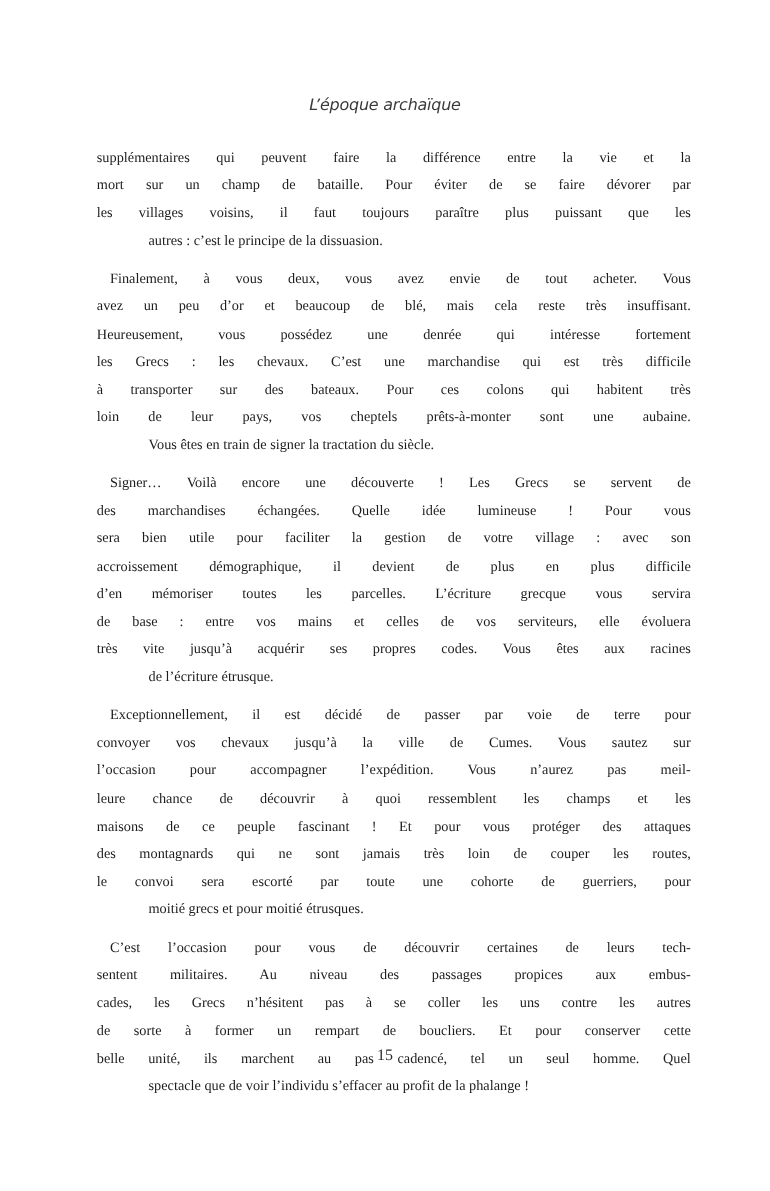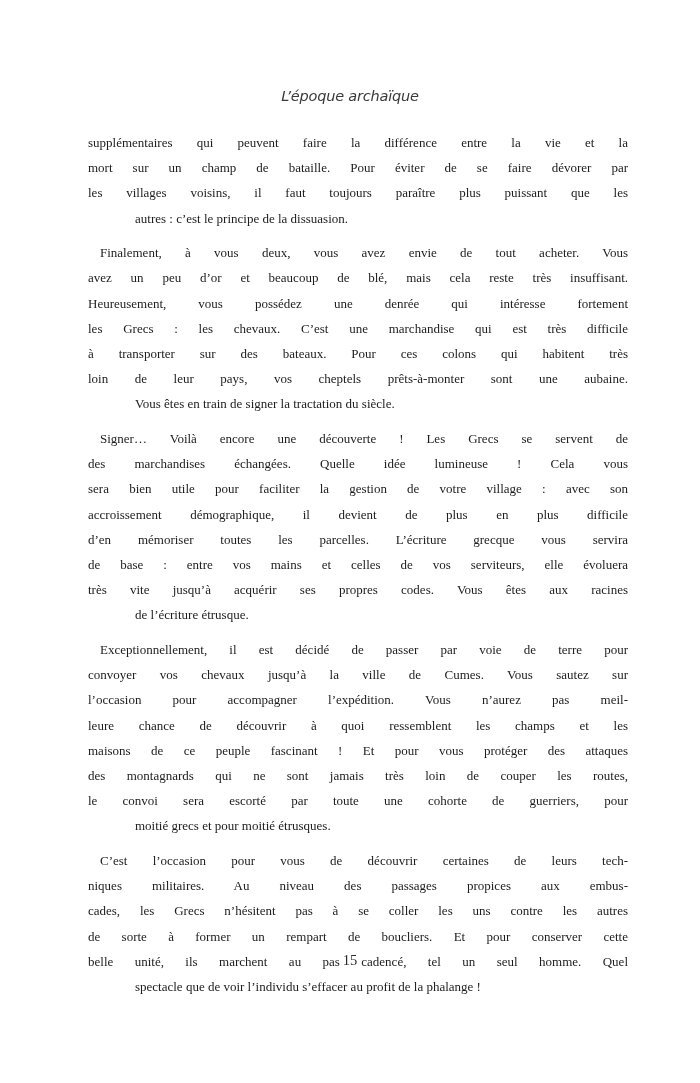--- a/index.html
+++ b/index.html
@@ -47,21 +47,21 @@
     <span class="line">avez un peu d’or et beaucoup de blé, mais cela reste très insuffisant.</span>
     <span class="line">Heureusement, vous possédez une denrée qui intéresse fortement</span>
     <span class="line">les Grecs : les chevaux. C’est une marchandise qui est très difficile</span>
     <span class="line">à transporter sur des bateaux. Pour ces colons qui habitent très</span>
     <span class="line">loin de leur pays, vos cheptels prêts-à-monter sont une aubaine.</span>
     <span class="line last">Vous êtes en train de signer la tractation du siècle.</span>
   </p>
 
   <p class="para">
     <span class="line indent">Signer… Voilà encore une découverte ! Les Grecs se servent de</span>
-    <span class="line">des marchandises échangées. Quelle idée lumineuse ! Cela vous</span>
+    <span class="line">des marchandises échangées. Quelle idée lumineuse ! Pour vous</span>
     <span class="line">sera bien utile pour faciliter la gestion de votre village : avec son</span>
     <span class="line">accroissement démographique, il devient de plus en plus difficile</span>
     <span class="line">d’en mémoriser toutes les parcelles. L’écriture grecque vous servira</span>
     <span class="line">de base : entre vos mains et celles de vos serviteurs, elle évoluera</span>
     <span class="line">très vite jusqu’à acquérir ses propres codes. Vous êtes aux racines</span>
     <span class="line last">de l’écriture étrusque.</span>
   </p>
 
   <p class="para">
     <span class="line indent">Exceptionnellement, il est décidé de passer par voie de terre pour</span>
@@ -69,21 +69,21 @@
     <span class="line">l’occasion pour accompagner l’expédition. Vous n’aurez pas meil-</span>
     <span class="line">leure chance de découvrir à quoi ressemblent les champs et les</span>
     <span class="line">maisons de ce peuple fascinant ! Et pour vous protéger des attaques</span>
     <span class="line">des montagnards qui ne sont jamais très loin de couper les routes,</span>
     <span class="line">le convoi sera escorté par toute une cohorte de guerriers, pour</span>
     <span class="line last">moitié grecs et pour moitié étrusques.</span>
   </p>
 
   <p class="para">
     <span class="line indent">C’est l’occasion pour vous de découvrir certaines de leurs tech-</span>
-    <span class="line">niques militaires. Au niveau des passages propices aux embus-</span>
+    <span class="line">sentent militaires. Au niveau des passages propices aux embus-</span>
     <span class="line">cades, les Grecs n’hésitent pas à se coller les uns contre les autres</span>
     <span class="line">de sorte à former un rempart de boucliers. Et pour conserver cette</span>
     <span class="line">belle unité, ils marchent au pas cadencé, tel un seul homme. Quel</span>
     <span class="line last">spectacle que de voir l’individu s’effacer au profit de la phalange !</span>
   </p>
 </div>
 
 <div class="folio">15</div>
 
 </body></html>

